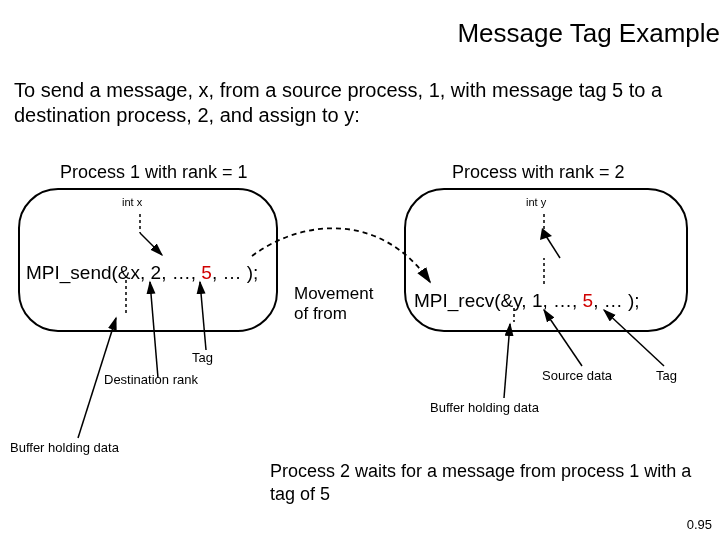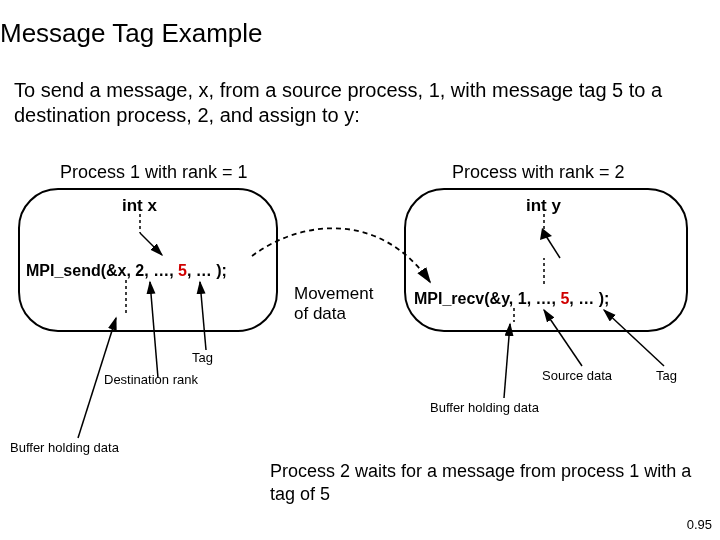--- a/index.html
+++ b/index.html
@@ -1,22 +1,22 @@
 <!DOCTYPE html>
 <html><head>
 <meta charset="utf-8">
 <style>
   html,body{margin:0;padding:0}
   body{width:720px;height:540px;background:#fff;font-family:Arial,Helvetica,sans-serif;color:#000;position:relative;overflow:hidden}
-  .title{position:absolute;top:18px;left:0;right:0;text-align:left;font-size:26px}
+  .title{position:absolute;top:18px;left:0;right:0;text-align:right;font-size:26px}
   .desc{position:absolute;top:78px;left:14px;right:14px;font-size:20px;line-height:1.25}
   .proclabel{position:absolute;font-size:18px}
   .bubble{position:absolute;border:2px solid #000;border-radius:40px;background:transparent}
-  .var{position:absolute;font-size:17px;font-weight:bold}
-  .call{position:absolute;font-size:16px;font-weight:bold;white-space:nowrap}
+  .var{position:absolute;font-size:11px;font-weight:normal}
+  .call{position:absolute;font-size:19px;font-weight:normal;white-space:nowrap}
   .call .red{color:#d00000}
   .move{position:absolute;font-size:17px;line-height:1.15}
   .ann{position:absolute;font-size:13px}
   .note{position:absolute;font-size:18px;line-height:1.25}
   .pg{position:absolute;font-size:13px}
   svg.arrows{position:absolute;left:0;top:0;pointer-events:none}
 </style>
 </head>
 <body>
 
@@ -34,21 +34,21 @@
 
 <div class="call" style="left:26px;top:262px">
   <span>MPI_send(&amp;x, 2, …, </span><span class="red">5</span><span>, … );</span>
 </div>
 
 <div class="call" style="left:414px;top:290px">
   <span>MPI_recv(&amp;y, 1, …, </span><span class="red">5</span><span>, … );</span>
 </div>
 
 <div class="move" style="left:294px;top:284px;white-space:pre">Movement
-of data</div>
+of from</div>
 
 <div class="ann" style="left:192px;top:350px">Tag</div>
 <div class="ann" style="left:104px;top:372px">Destination rank</div>
 <div class="ann" style="left:10px;top:440px">Buffer holding data</div>
 <div class="ann" style="left:542px;top:368px">Source data</div>
 <div class="ann" style="left:656px;top:368px">Tag</div>
 <div class="ann" style="left:430px;top:400px">Buffer holding data</div>
 
 <div class="note" style="left:270px;top:460px;width:430px">Process 2 waits for a message from process 1 with a tag of 5</div>
 <div class="pg" style="right:8px;bottom:8px">0.95</div>

